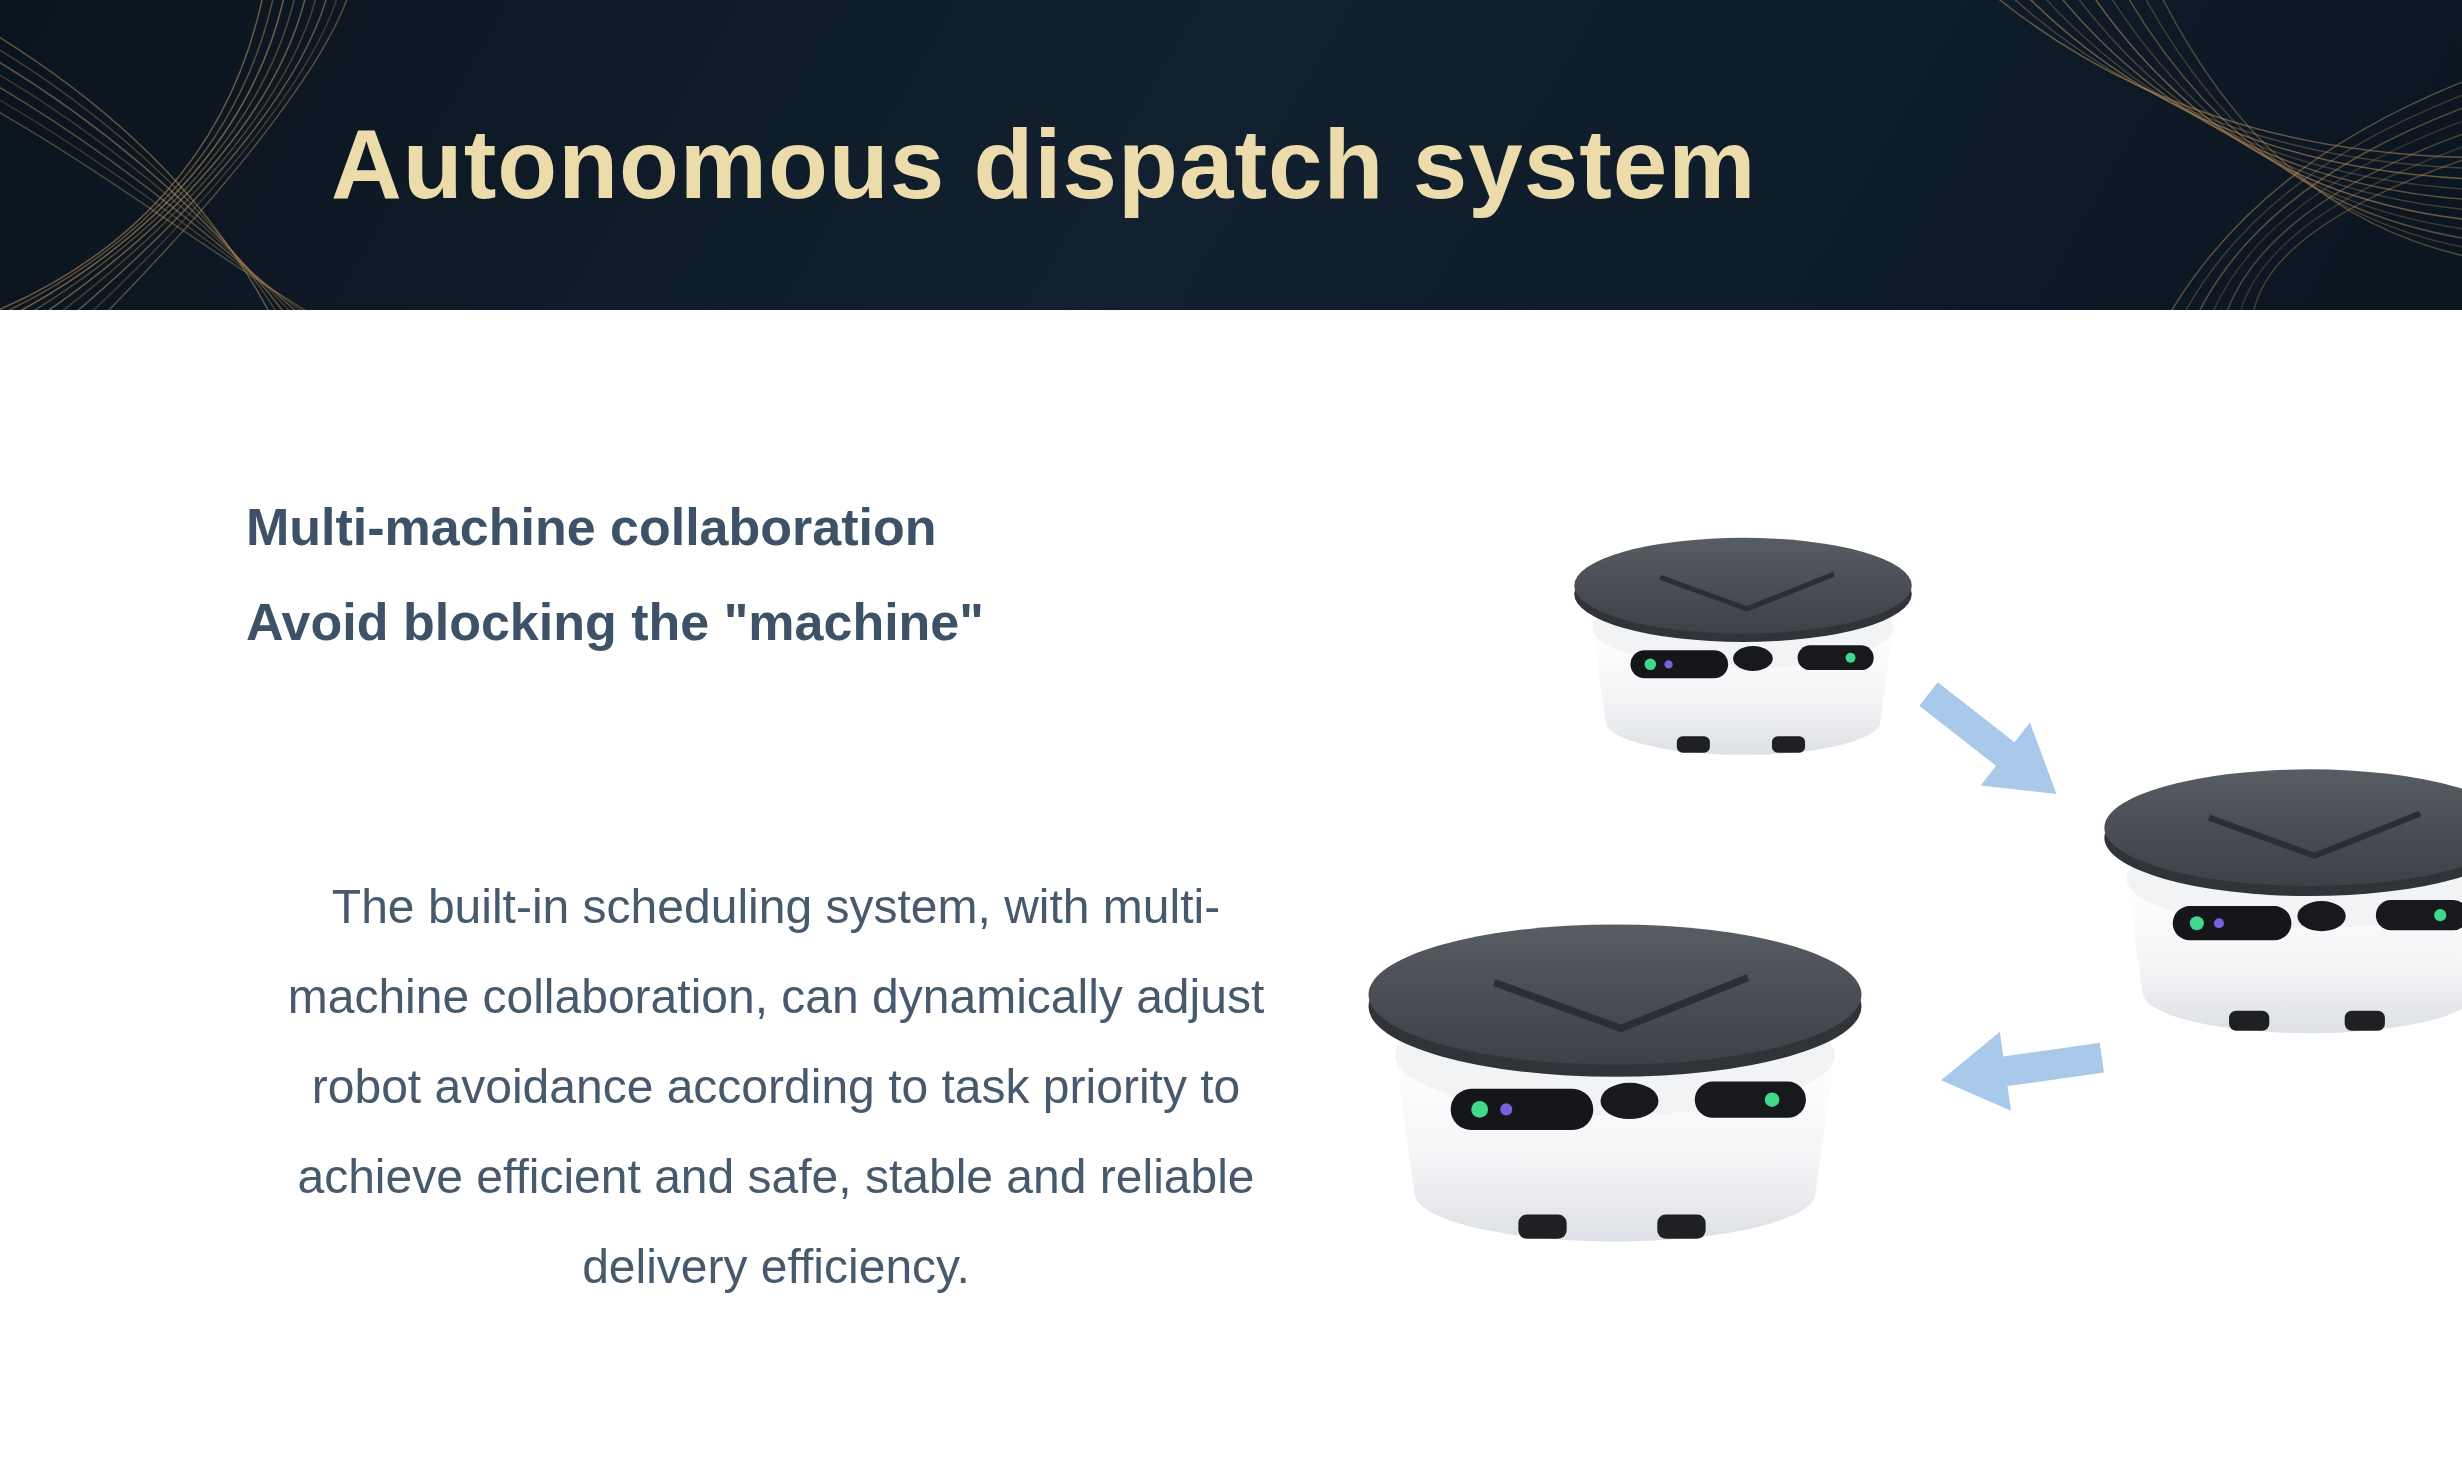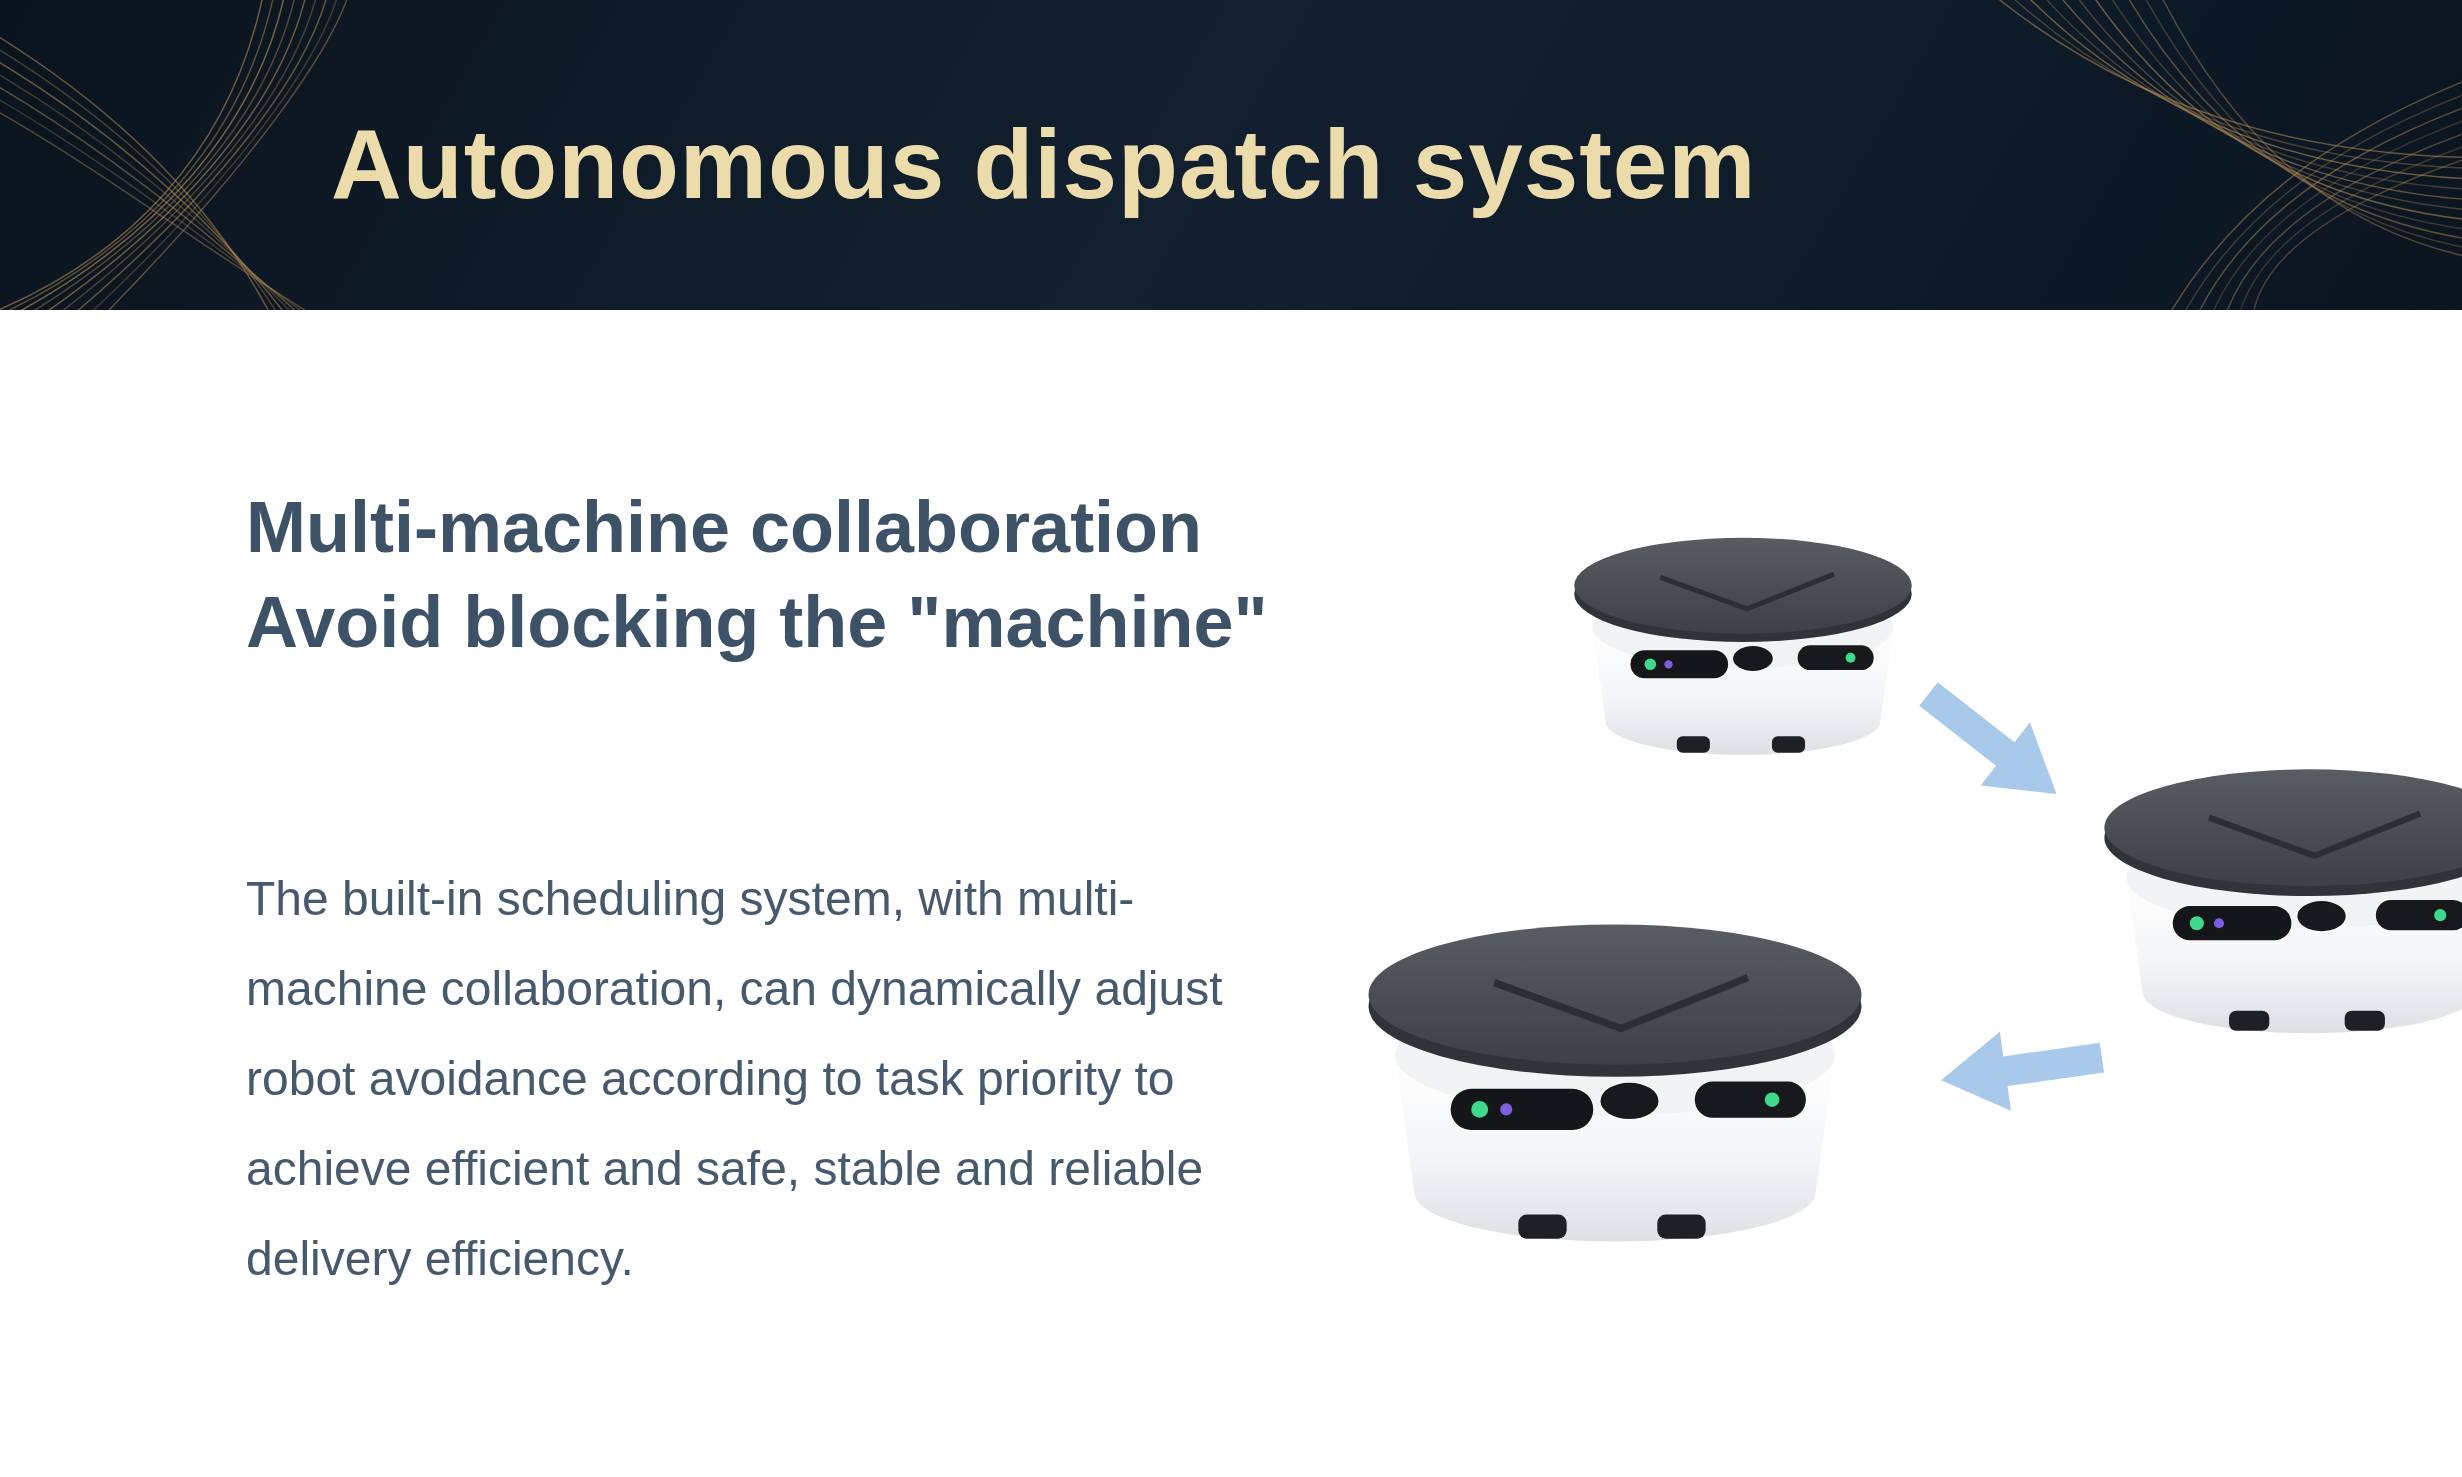--- a/index.html
+++ b/index.html
@@ -22,29 +22,30 @@
   .deco-right{right:0;width:886px;}
   .title{
     position:absolute;left:319px;top:96px;margin:12px;
     font-size:98px;font-weight:bold;letter-spacing:1px;
     color:#ecdcab;white-space:nowrap;
   }
 
   
   .heading{
     position:absolute;left:246px;top:480px;margin:0;
-    font-size:72px;font-weight:bold;line-height:95px;
+    font-size:52px;font-weight:bold;line-height:95px;
     color:#3d5266;
   }
   .heading .hline{display:block;}
   .para{
-    position:absolute;left:246px;top:854px;margin:0;
+    position:absolute;left:246px;top:854px;margin:8px;
     width:1044px;
     font-size:48px;line-height:90px;font-weight:normal;
     color:#475a6d;
+    text-align:center;
   }
 
   
   .robot,.arrow{position:absolute;}
   .robot-small{left:1561px;top:488px;width:364px;height:298px;}
   .robot-medium{left:2088px;top:709px;width:443px;height:362px;}
   .robot-large{left:1349px;top:852px;width:532px;height:435px;}
   .arrow{width:163px;height:80px;}
   .arrow-1{left:1911px;top:704px;transform:rotate(38deg);}
   .arrow-2{left:1940px;top:1029px;transform:rotate(172deg);}

